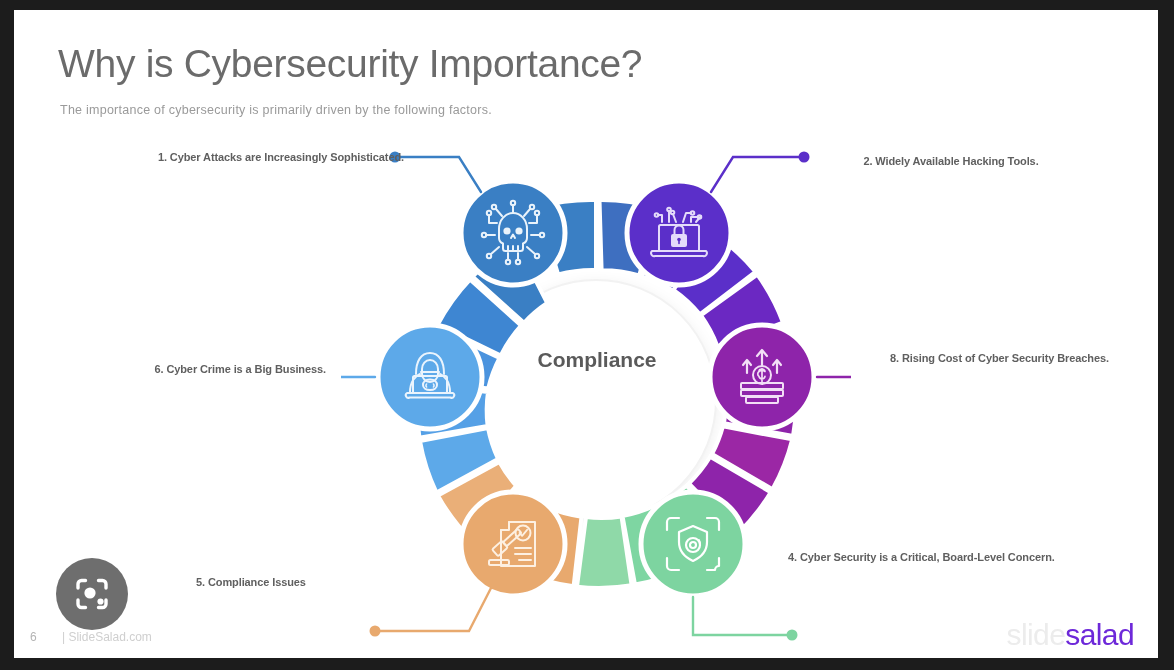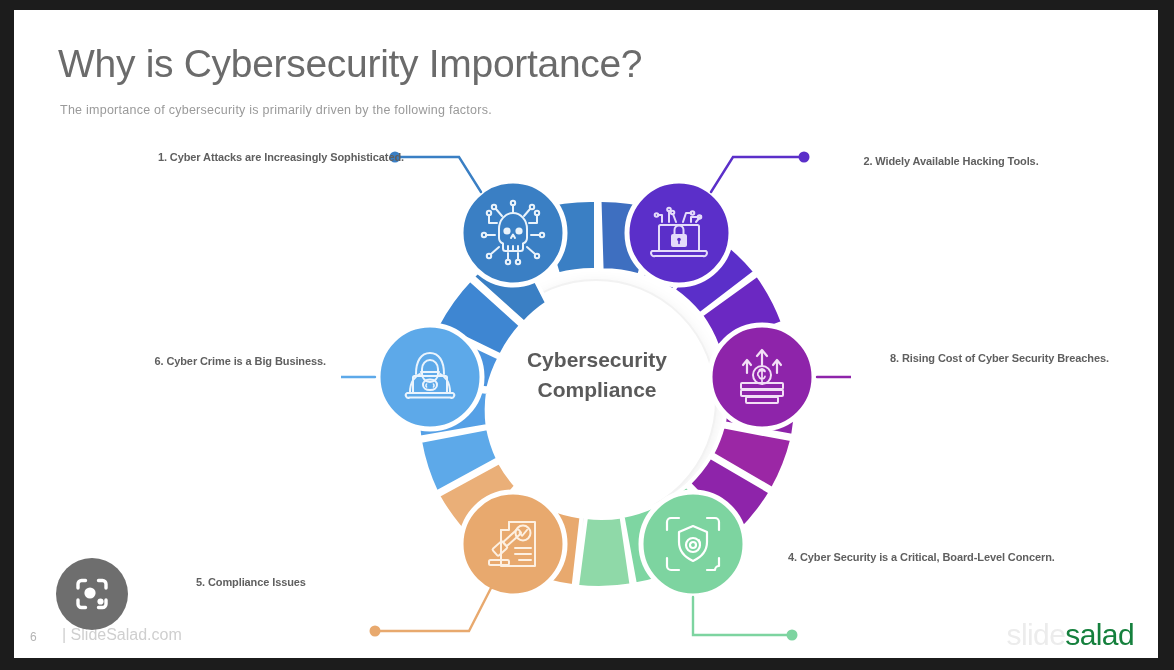--- a/index.html
+++ b/index.html
@@ -48,47 +48,47 @@
     letter-spacing: -0.1px;
   }
   .lbl-right { text-align: right; }
   .lbl-left  { text-align: left;  }
 
   #label-1 { left: 60px;  top: 140px; width: 330px; }
   #label-2 { left: 772px; top: 144px; width: 330px; text-align: center; }
   #label-3 { left: 876px; top: 341px; width: 230px; }
   #label-4 { left: 774px; top: 540px; width: 320px; }
   #label-5 { left: 182px; top: 565px; width: 210px; }
-  #label-6 { left: 60px;  top: 344px; width: 252px; }
+  #label-6 { left: 60px;  top: 352px; width: 252px; }
 
   
   #center-text {
     position: absolute;
     left: 468px; top: 335px;
     width: 230px;
     text-align: center;
     font-size: 21px; font-weight: bold;
     color: #5a5a5a; line-height: 1.42;
   }
 
   
   #footer-page {
     position: absolute; left: 16px; bottom: 14px;
     font-size: 12px; color: #b4b4b4;
   }
   #footer-site {
     position: absolute; left: 48px; bottom: 14px;
-    font-size: 16px; color: #cfcfcf;
+    font-size: 12px; color: #cfcfcf;
   }
   #brand-logo {
     position: absolute; right: 24px; bottom: 6px;
     font-size: 30px; color: #ececec;
     letter-spacing: -0.6px;
   }
-  #brand-logo .b { color: #15803d; margin-top: 11px; }
+  #brand-logo .b { color: #6d28d9; margin-top: 11px; }
 
   
   #lens-button {
     position: absolute;
     left: 42px; bottom: 28px;
     width: 72px; height: 72px;
     border-radius: 50%;
     background: #6e6e6e;
     display: flex; align-items: center; justify-content: center;
     cursor: pointer;
@@ -294,21 +294,20 @@
         <path d="M 150 443 L 128 486 L 35 486" stroke="#E8A96E"></path>
         <circle cx="34" cy="486" r="5.5" fill="#E8A96E" stroke="none"></circle>
 
         <path d="M 34 232 L -15 232" stroke="#5DA9E9"></path>
         <circle cx="-17" cy="232" r="5.5" fill="#5DA9E9" stroke="none"></circle>
       </g>
     </svg>
   </div>
 
   <div id="center-text">
-    <div>Cybersecurity</div>
     <div>Compliance</div>
   </div>
 
   <div class="label lbl-right" id="label-1">1. Cyber Attacks are Increasingly Sophisticated.</div>
   <div class="label lbl-left" id="label-2">2. Widely Available Hacking Tools.</div>
   <div class="label lbl-left" id="label-3">8. Rising Cost of Cyber Security Breaches.</div>
   <div class="label lbl-left" id="label-4">4. Cyber Security is a Critical, Board-Level Concern.</div>
   <div class="label lbl-left" id="label-5">5. Compliance Issues</div>
   <div class="label lbl-right" id="label-6">6. Cyber Crime is a Big Business.</div>
 

